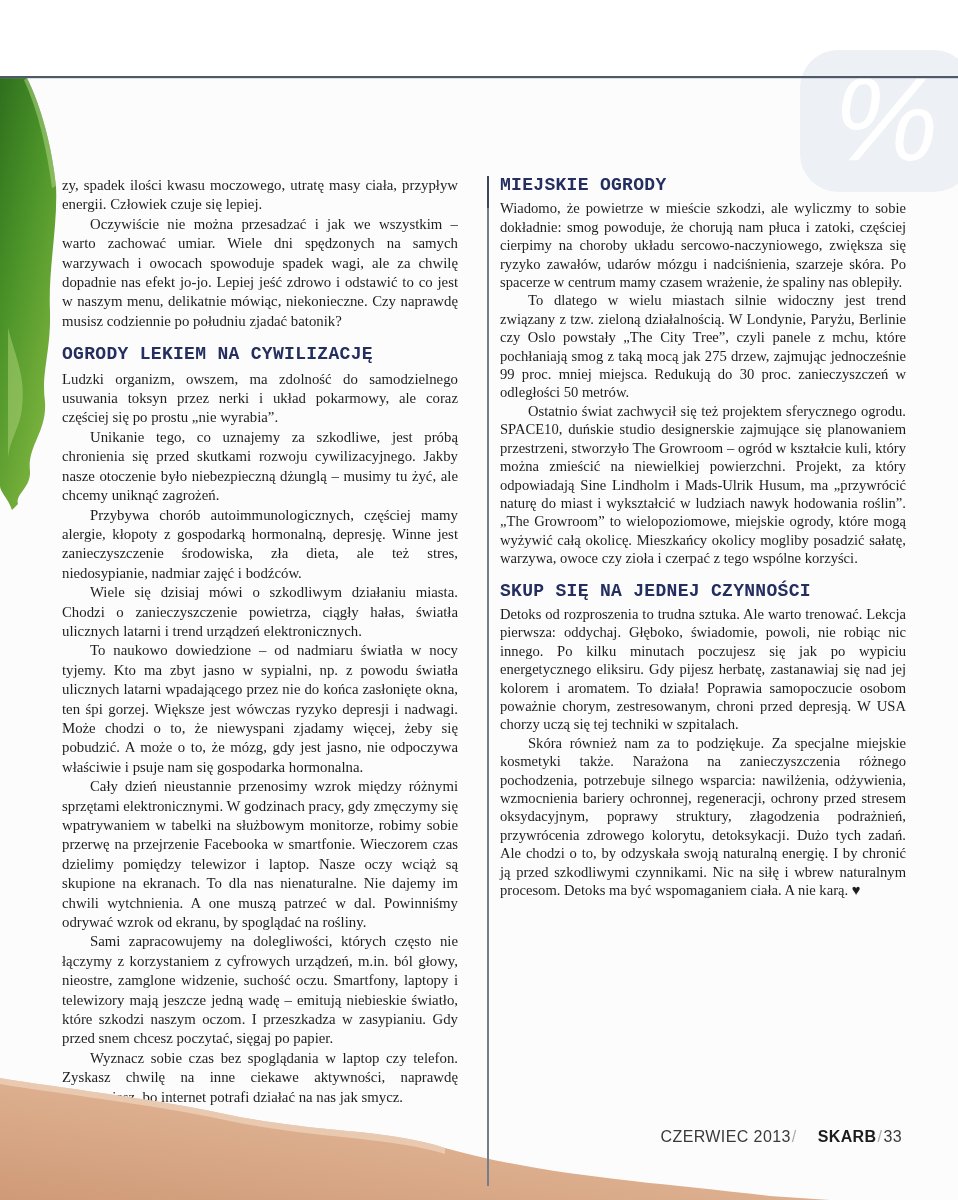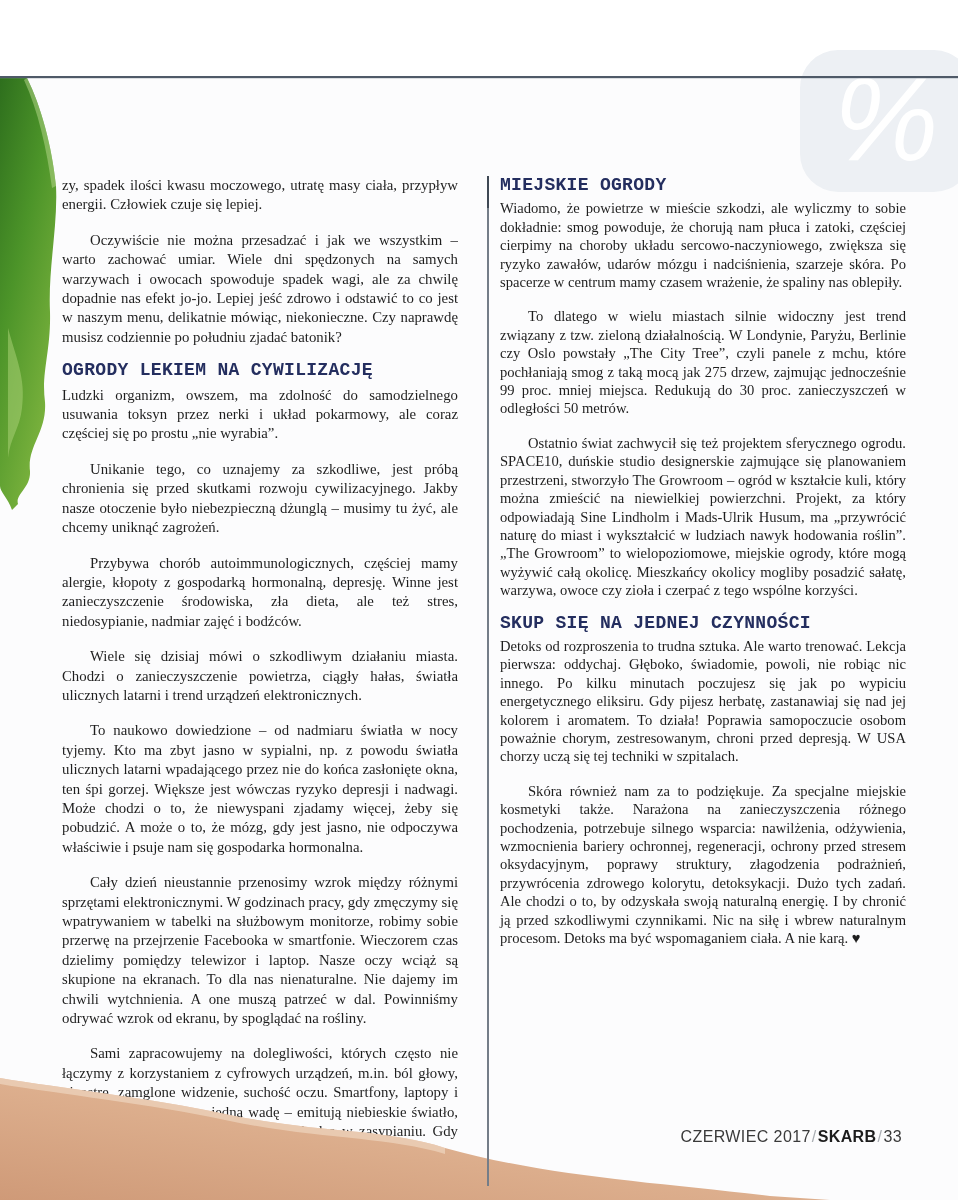--- a/index.html
+++ b/index.html
@@ -35,21 +35,21 @@
   .leaf-wrap{position:absolute;left:0;top:78px;z-index:4;}
   .skin-wrap{position:absolute;left:0;top:1068px;z-index:1;}
   .column{
     position:absolute;top:176px;
     color:#1e1e1e;
     text-align:justify;
   }
   .col-left{left:62px;width:396px;font-size:14.8px;line-height:19.4px;}
   .col-right{left:500px;width:406px;font-size:14.6px;line-height:18.4px;}
   .column p{margin:0;}
-  .column p.ind{text-indent:28px;margin-top:16px;}
+  .column p.ind{text-indent:28px;}
   h3.sec-head{
     font-family:Liberation Mono, monospace;
     font-size:18px;font-weight:700;letter-spacing:.3px;
     color:#242e5f;
     margin:14px 0 5px 0;
     text-align:left;
   }
   h3.sec-head.first{margin-top:0;}
   .col-divider{
     position:absolute;left:487px;top:176px;width:2px;height:1010px;
@@ -57,21 +57,21 @@
     z-index:2;
   }
   .footer{
     position:absolute;top:1128px;left:500px;width:402px;
     text-align:right;
     font-family:"Liberation Sans", sans-serif;
     font-size:16px;letter-spacing:.4px;color:#3a3a3a;
     z-index:3;
   }
   .footer .slash{color:#a9adb2;padding:0 1px;}
-  .footer .mag{font-weight:700;color:#1c1c1c;}
+  .footer .mag{font-weight:700;color:#1c1c1c;margin-left:20px;}
 </style>
 </head>
 <body>
 
 <div class="page">
 
   <div class="below-rule-tint"></div>
 
   <div class="percent-badge">
     <span class="sym">%</span>
@@ -130,16 +130,16 @@
     <p>Wiadomo, że powietrze w mieście szkodzi, ale wyliczmy to sobie dokładnie: smog powoduje, że chorują nam płuca i zatoki, częściej cierpimy na choroby układu sercowo-naczyniowego, zwiększa się ryzyko zawałów, udarów mózgu i nadciśnienia, szarzeje skóra. Po spacerze w centrum mamy czasem wrażenie, że spaliny nas oblepiły.</p>
     <p class="ind">To dlatego w wielu miastach silnie widoczny jest trend związany z tzw. zieloną działalnością. W Londynie, Paryżu, Berlinie czy Oslo powstały „The City Tree”, czyli panele z mchu, które pochłaniają smog z taką mocą jak 275 drzew, zajmując jednocześnie 99 proc. mniej miejsca. Redukują do 30 proc. zanieczyszczeń w odległości 50 metrów.</p>
     <p class="ind">Ostatnio świat zachwycił się też projektem sferycznego ogrodu. SPACE10, duńskie studio designerskie zajmujące się planowaniem przestrzeni, stworzyło The Growroom – ogród w kształcie kuli, który można zmieścić na niewielkiej powierzchni. Projekt, za który odpowiadają Sine Lindholm i Mads-Ulrik Husum, ma „przywrócić naturę do miast i wykształcić w ludziach nawyk hodowania roślin”. „The Growroom” to wielopoziomowe, miejskie ogrody, które mogą wyżywić całą okolicę. Mieszkańcy okolicy mogliby posadzić sałatę, warzywa, owoce czy zioła i czerpać z tego wspólne korzyści.</p>
 
     <h3 class="sec-head">SKUP SIĘ NA JEDNEJ CZYNNOŚCI</h3>
     <p>Detoks od rozproszenia to trudna sztuka. Ale warto trenować. Lekcja pierwsza: oddychaj. Głęboko, świadomie, powoli, nie robiąc nic innego. Po kilku minutach poczujesz się jak po wypiciu energetycznego eliksiru. Gdy pijesz herbatę, zastanawiaj się nad jej kolorem i aromatem. To działa! Poprawia samopoczucie osobom poważnie chorym, zestresowanym, chroni przed depresją. W USA chorzy uczą się tej techniki w szpitalach.</p>
     <p class="ind">Skóra również nam za to podziękuje. Za specjalne miejskie kosmetyki także. Narażona na zanieczyszczenia różnego pochodzenia, potrzebuje silnego wsparcia: nawilżenia, odżywienia, wzmocnienia bariery ochronnej, regeneracji, ochrony przed stresem oksydacyjnym, poprawy struktury, złagodzenia podrażnień, przywrócenia zdrowego kolorytu, detoksykacji. Dużo tych zadań. Ale chodzi o to, by odzyskała swoją naturalną energię. I by chronić ją przed szkodliwymi czynnikami. Nic na siłę i wbrew naturalnym procesom. Detoks ma być wspomaganiem ciała. A nie karą. ♥</p>
   </div>
 
   <div class="footer">
-    <span>CZERWIEC 2017</span><span class="slash">/</span><span class="mag">SKARB</span><span class="slash">/</span><span>33</span>
+    <span>CZERWIEC 2013</span><span class="slash">/</span><span class="mag">SKARB</span><span class="slash">/</span><span>33</span>
   </div>
 
 </div>
 
 </body></html>

